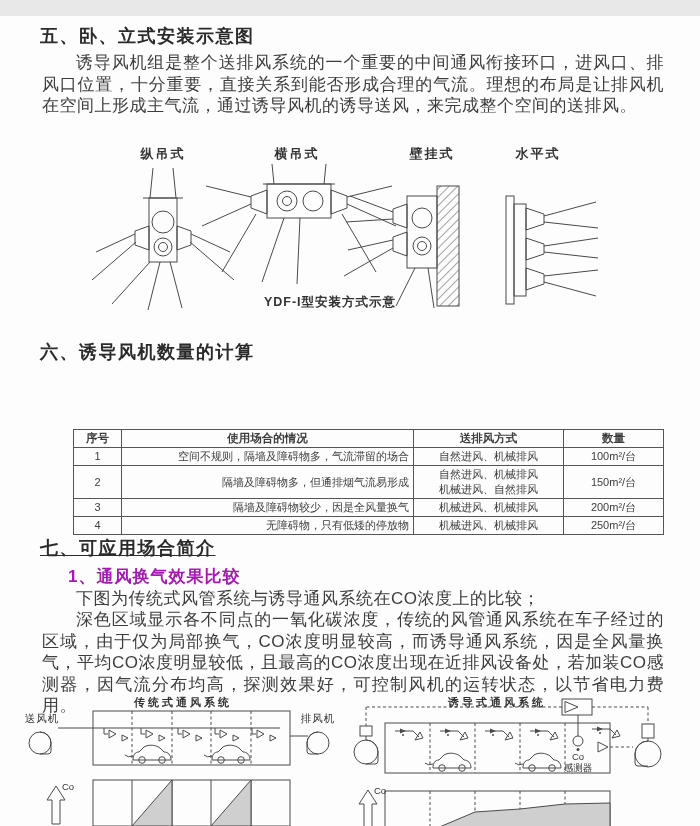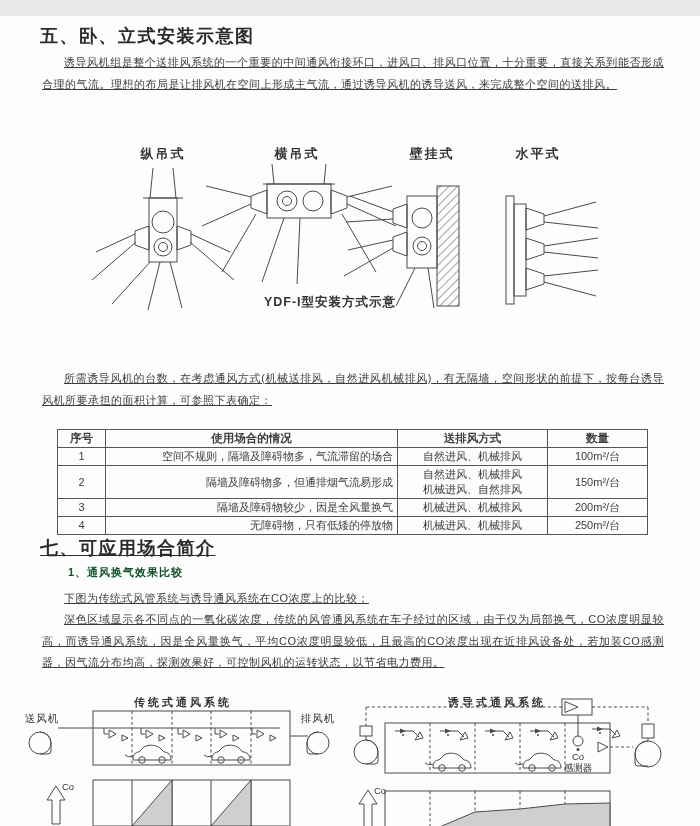--- a/index.html
+++ b/index.html
@@ -6,29 +6,29 @@
   .page{
     position:relative;width:700px;height:826px;background:#fdfdfd;
     font-family:"Liberation Sans",sans-serif;color:#3d3d3d;overflow:hidden;
     margin:16px auto;
   }
   .sec-heading{
     position:absolute;left:40px;font-size:18px;font-weight:bold;color:#2b2b2b;
     letter-spacing:1.5px;white-space:nowrap;
   }
   .sub-heading{
-    position:absolute;left:68px;font-size:11px;font-weight:bold;color:#14532d;
+    position:absolute;left:68px;font-size:17px;font-weight:bold;color:#a21caf;
     letter-spacing:1px;white-space:nowrap;
   }
   .para{
-    position:absolute;left:42px;width:622px;font-size:11px;line-height:21.5px;
-    text-align:justify;text-indent:2em;color:#3d3d3d;letter-spacing:0.5px;text-decoration:underline;
+    position:absolute;left:42px;width:622px;font-size:17px;line-height:21.5px;
+    text-align:justify;text-indent:2em;color:#3d3d3d;letter-spacing:0.5px;
   }
   .spec-table{
-    position:absolute;left:57px;top:413px;border-collapse:collapse;
+    position:absolute;left:73px;top:413px;border-collapse:collapse;
     font-size:11px;color:#3d3d3d;table-layout:fixed;
   }
   .spec-table th,.spec-table td{
     border:1px solid #555;padding:1px 4px;line-height:15px;text-align:center;
     overflow:hidden;
   }
   .spec-table th{font-weight:bold;font-size:11.5px;}
   .spec-table td.c-case{text-align:right;padding-left:6px;}
   .spec-table td.c-mode{white-space:pre-line;}
   svg .ln{stroke:#4a4a4a;stroke-width:1;fill:none;}
@@ -130,21 +130,21 @@
       <line class="ln" x1="544" y1="88" x2="598" y2="94"></line>
       <line class="ln" x1="544" y1="112" x2="598" y2="104"></line>
       <line class="ln" x1="544" y1="118" x2="598" y2="124"></line>
       <line class="ln" x1="544" y1="142" x2="598" y2="136"></line>
       <line class="ln" x1="544" y1="148" x2="596" y2="162"></line>
     </g>
 
     <text class="cap" x="330" y="172" text-anchor="middle">YDF-I型安装方式示意</text>
   </svg>
 
-  <div class="para" style="top:352px;">所需诱导风机的台数，在考虑通风方式(机械送排风，自然进风机械排风)，有无隔墙，空间形状的前提下，按每台诱导风机所要承担的面积计算，可参照下表确定：</div>
+  <div class="sec-heading" style="top:324px;">六、诱导风机数量的计算</div>
 
   <table class="spec-table">
     <colgroup>
         <col style="width:48px">
         <col style="width:292px">
         <col style="width:150px">
         <col style="width:100px">
       </colgroup>
     <tbody>
         <tr>

